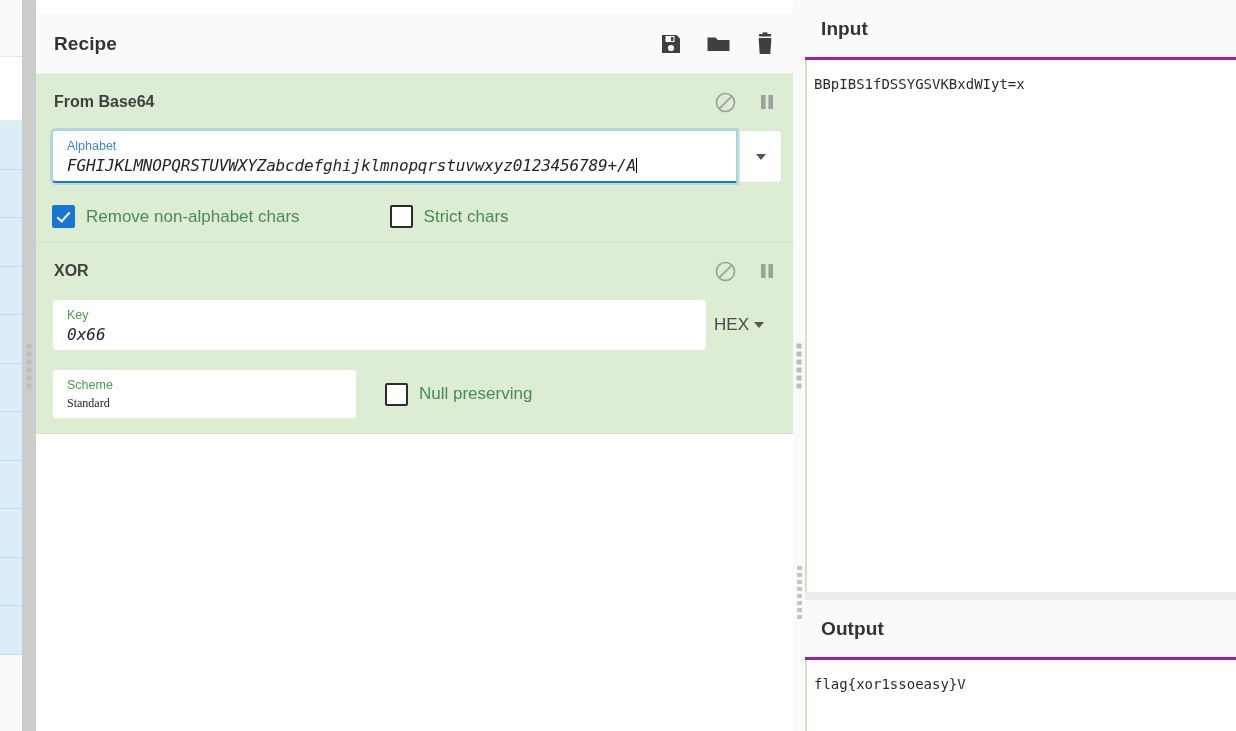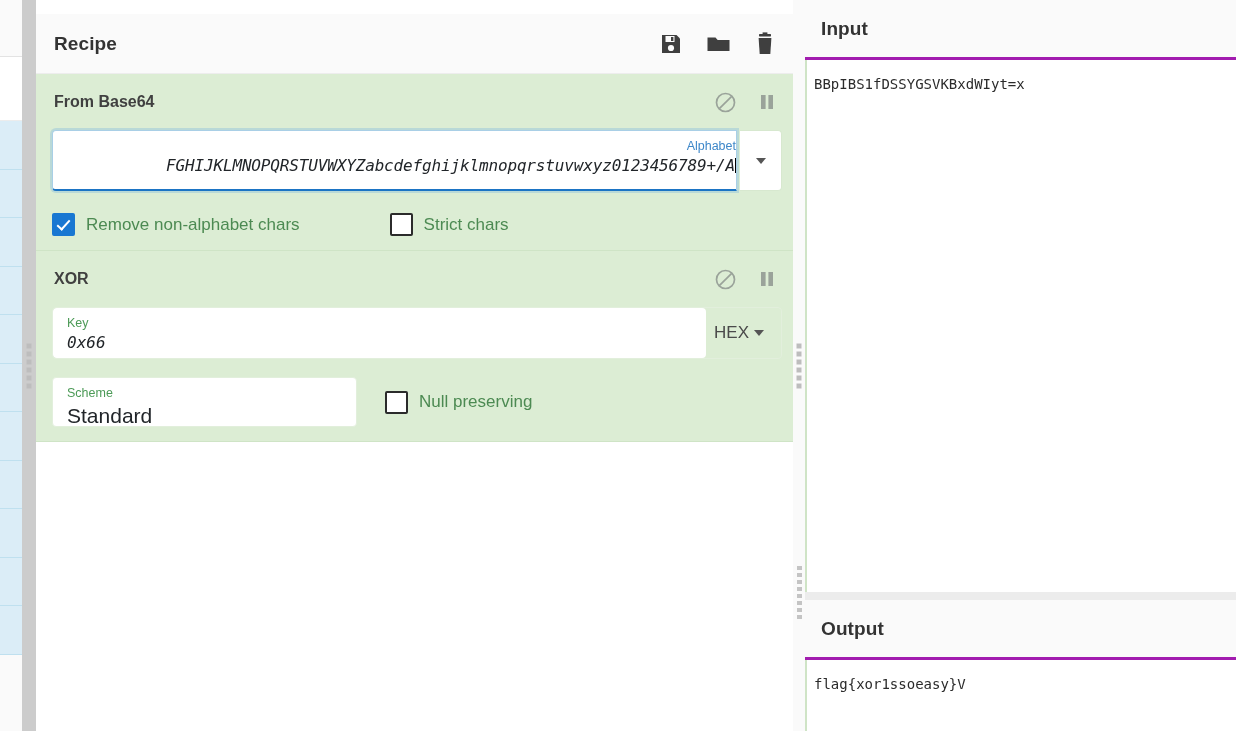--- a/index.html
+++ b/index.html
@@ -169,46 +169,46 @@
     background: #ffffff;
     border-radius: 4px;
     box-sizing: border-box;
   }
   .field-label {
     font-size: 12.5px;
     line-height: 1;
     padding: 9px 0 0 14px;
   }
   .field-value {
-    font-size: 21px;
+    font-size: 12px;
     line-height: 1;
     padding: 7px 0 11px 14px;
     color: #212529;
     white-space: nowrap;
     overflow: hidden;
+    font-family: Liberation Serif, serif;
   }
   .mono { font-family: "DejaVu Sans Mono", monospace; font-size: 16px; font-style: italic; }
 
   
   .alphabet-row {
     display: flex;
     align-items: stretch;
     margin-bottom: 0;
   }
   .alphabet-field {
     flex: 1;
     border: 1px solid #a9cfe6;
     border-bottom: 2px solid #1b74c4;
     border-radius: 4px 0 0 4px;
     background: #fff;
     box-shadow: 0 0 0 2px rgba(120,180,220,0.35);
-    height: 61px;
+    height: 53px;
     box-sizing: border-box;
     overflow: hidden;
-    text-align: right;
   }
   .alphabet-field .field-label { color: #3d87c9; }
   .alphabet-field .field-value {
     padding-top: 5px;
     letter-spacing: -0.15px;
   }
   .caret {
     display: inline-block;
     width: 1px;
     height: 15px;

